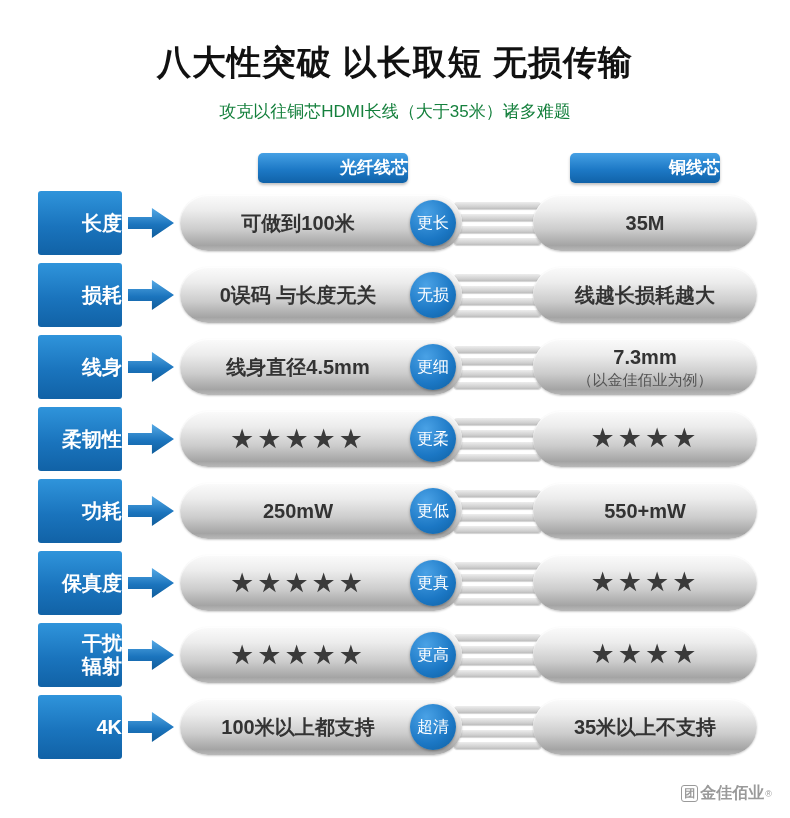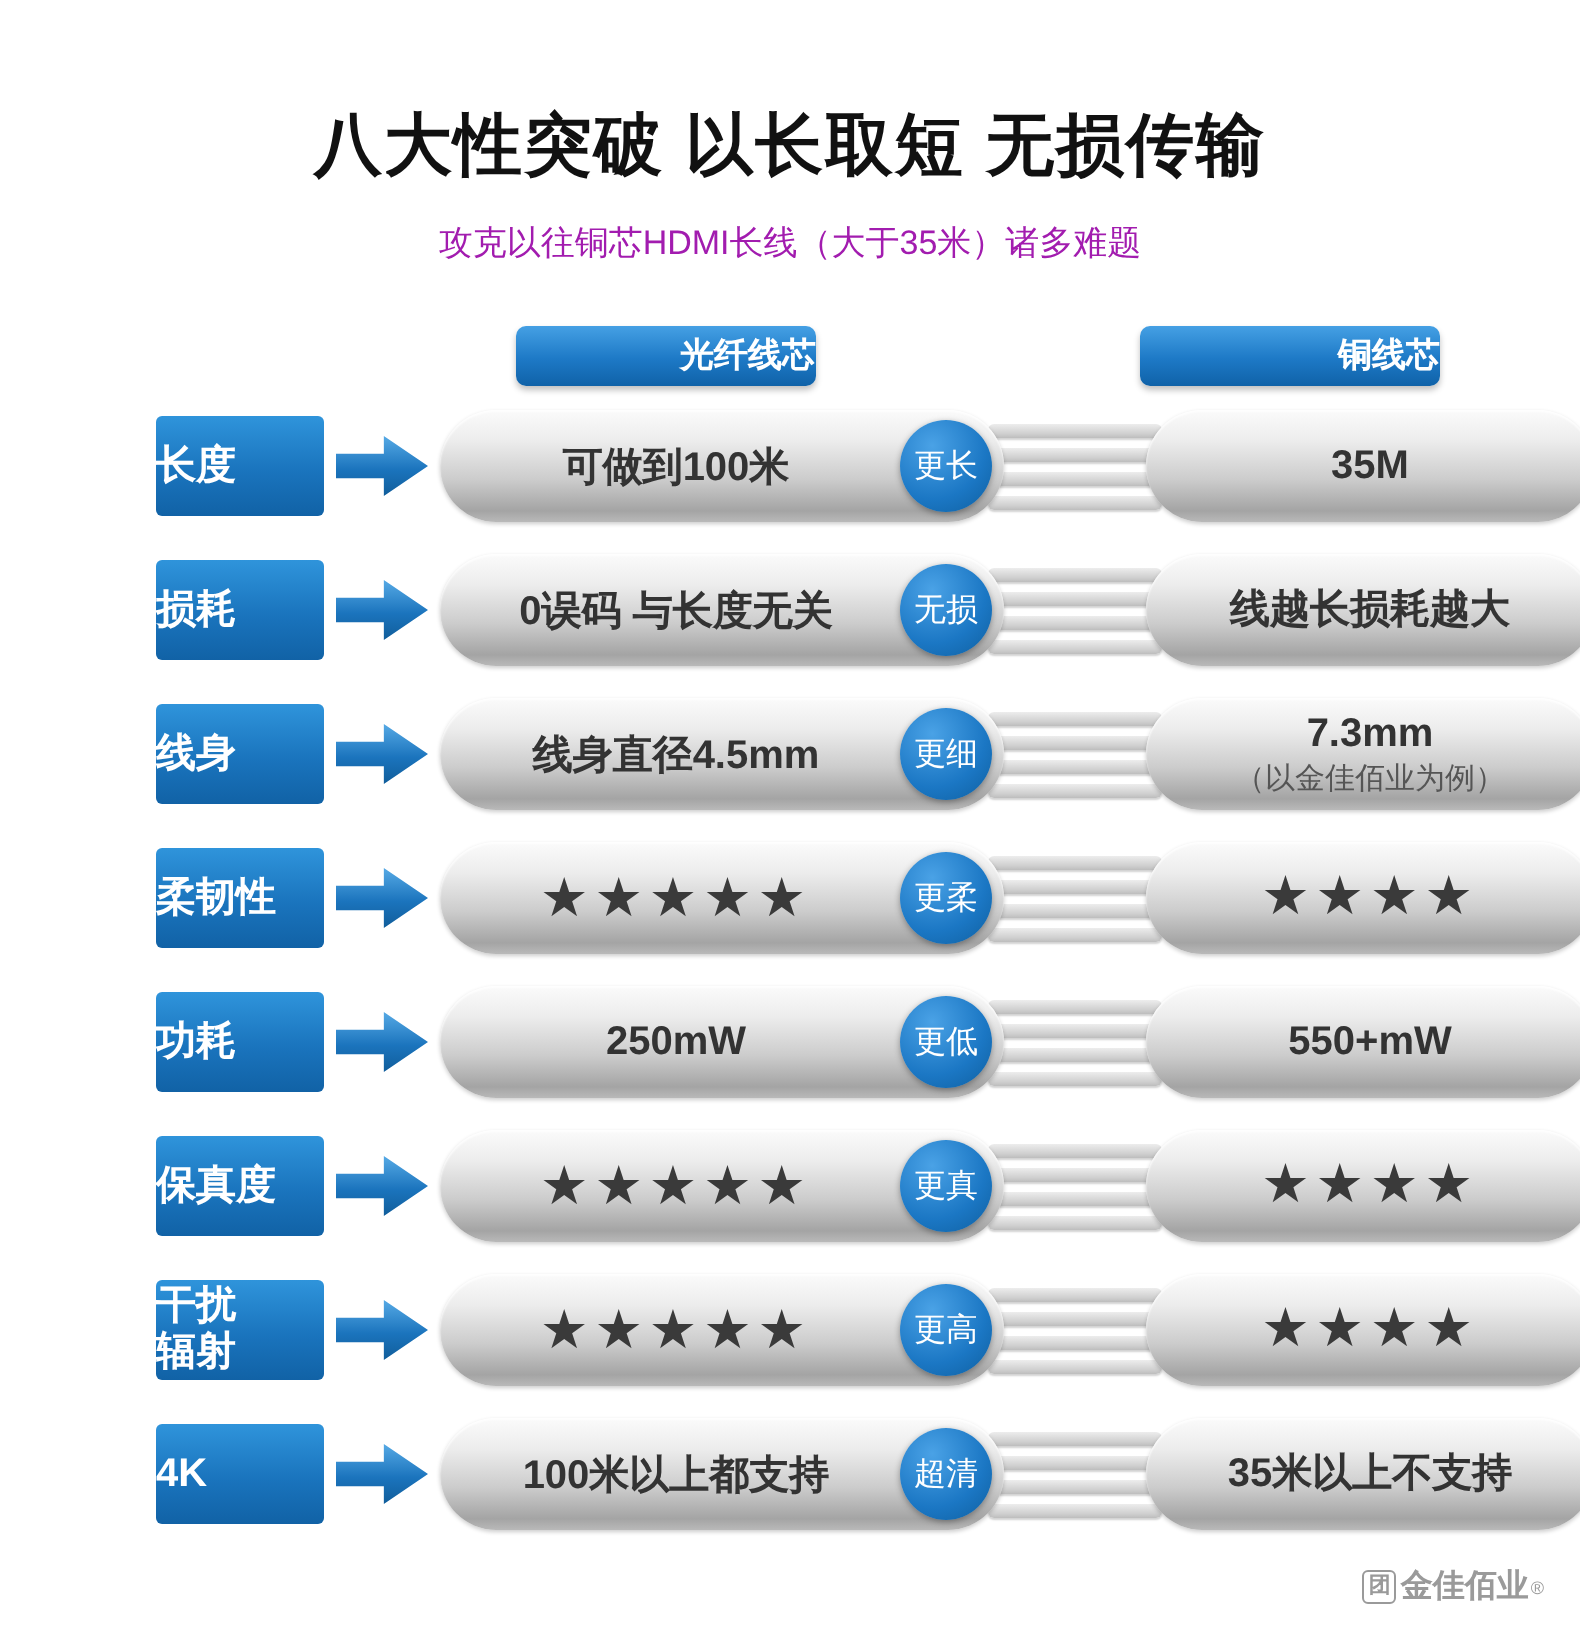--- a/index.html
+++ b/index.html
@@ -6,32 +6,32 @@
   html,body { width:790px; }
   body {
     height:818px;
     position:relative;
     background:#ffffff;
     overflow:hidden;
     font-family:"Liberation Sans","DejaVu Sans",sans-serif;
   }
 
   .title {
-    padding-top:50px;
+    padding-top:40px;
     text-align:center;
     font-size:34px;
     font-weight:bold;
     color:#111111;
     letter-spacing:1px;
   }
   .subtitle {
     margin-top:14px;
     text-align:center;
     font-size:17px;
-    color:#a21caf;
+    color:#15803d;
   }
 
   .pills { position:relative; height:30px; margin-top:30px; }
   .pill {
     position:absolute; top:0;
     width:150px; height:30px;
     line-height:30px; text-align:right;
     color:#ffffff; font-size:17px; font-weight:bold;
     border-radius:5px;
     background:linear-gradient(180deg,#45a0e4 0%,#1d79c6 55%,#1062a8 100%);
@@ -41,28 +41,27 @@
   .pill-right { left:570px; }
 
   .rows { margin-top:12px; }
   .row {
     display:flex; align-items:center;
     height:56px; margin-bottom:16px;
     padding-left:38px;
   }
 
   .label-box {
-    width:84px; height:50px;
+    width:84px; height:64px;
     border-radius:3px;
     background:linear-gradient(180deg,#2f94db 0%,#1a74bd 55%,#1162a6 100%);
     color:#ffffff; font-size:20px; font-weight:bold;
-    display:flex; align-items:center; justify-content:flex-start;
+    display:flex; align-items:center; justify-content:flex-end;
     text-align:center; line-height:1.15;
     flex:0 0 auto;
-    margin-left:40px;
   }
   .label-box span { white-space:pre-line; }
 
   .arrow-wrap { width:58px; flex:0 0 auto; display:flex; align-items:center; justify-content:center; }
   .arrow {
     width:46px; height:34px;
     background:linear-gradient(180deg,#5db0ea 0%,#1b74bd 55%,#0f5a96 100%);
     clip-path:polygon(0 32%,52% 32%,52% 6%,100% 50%,52% 94%,52% 68%,0 68%);
   }
 

